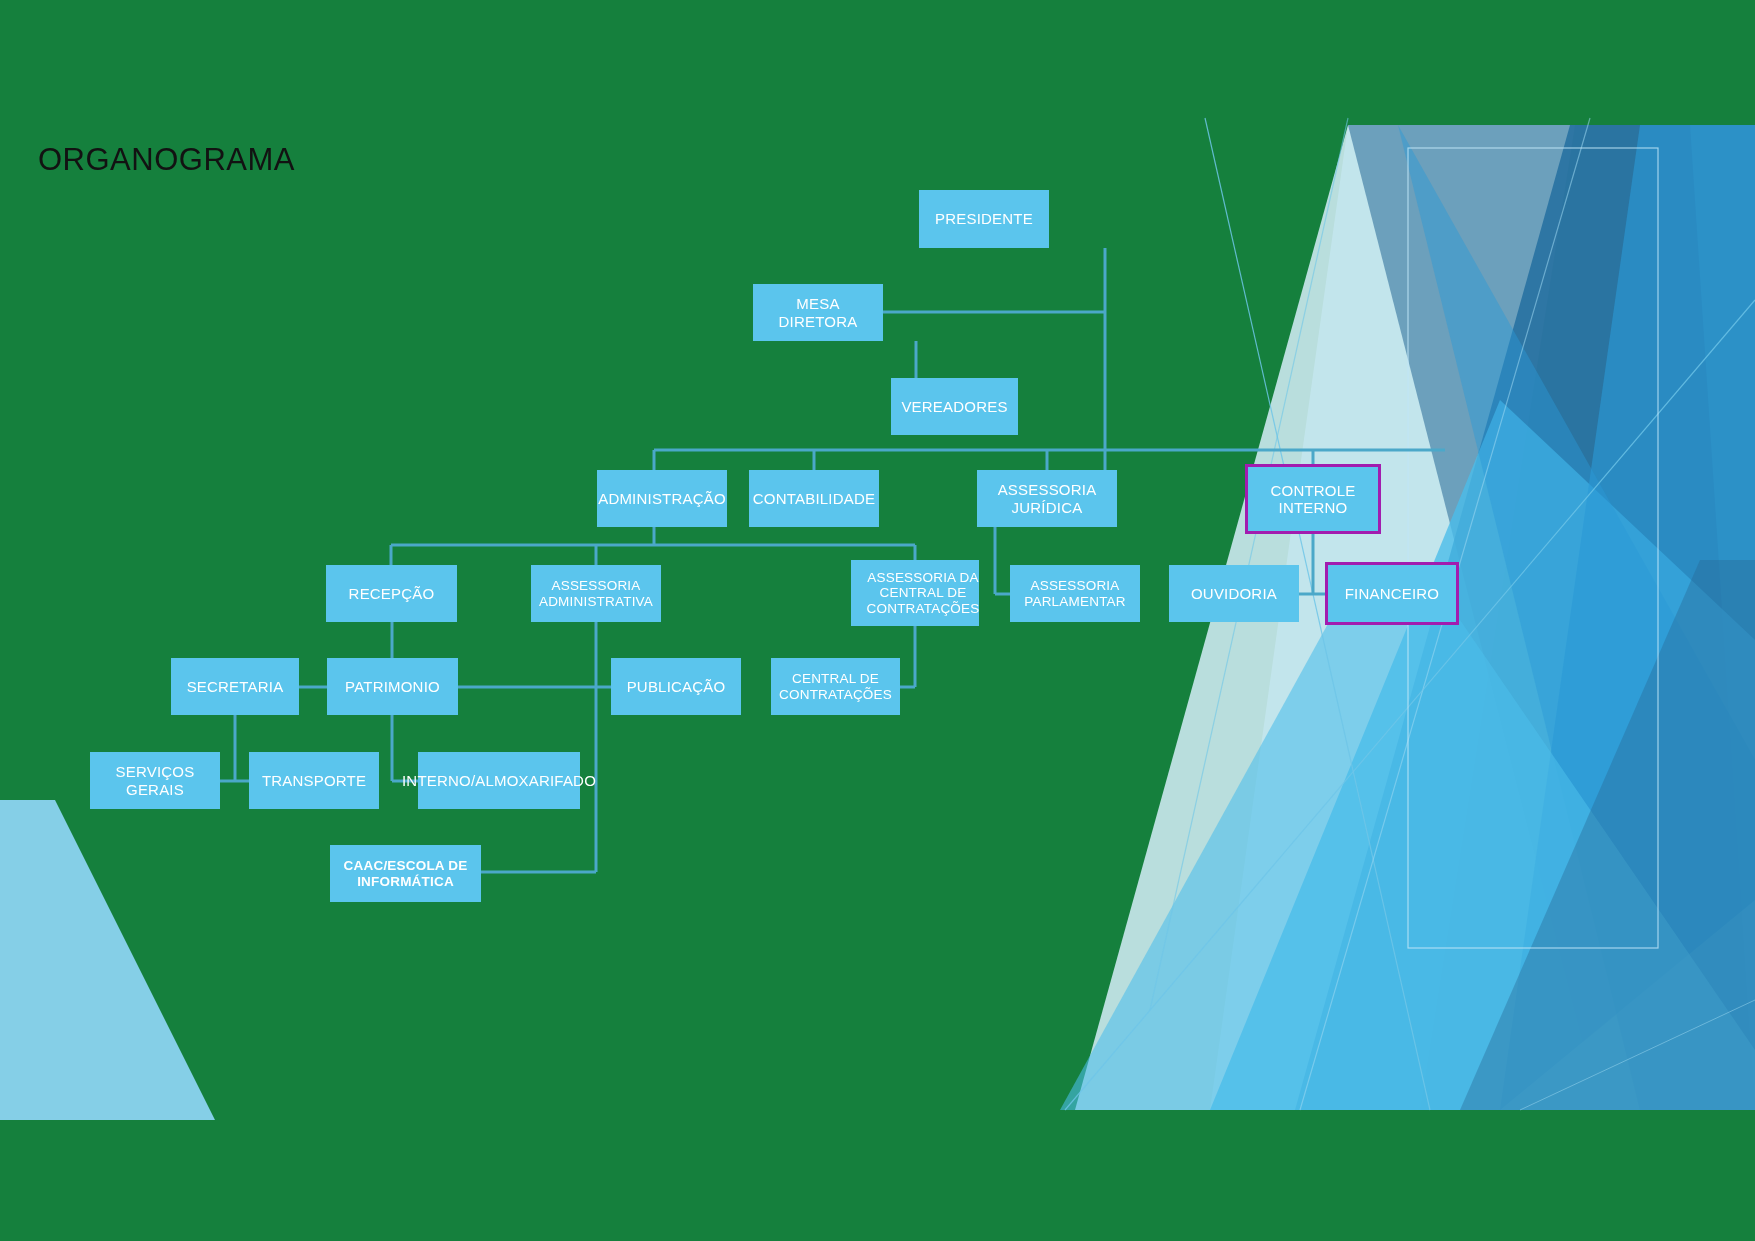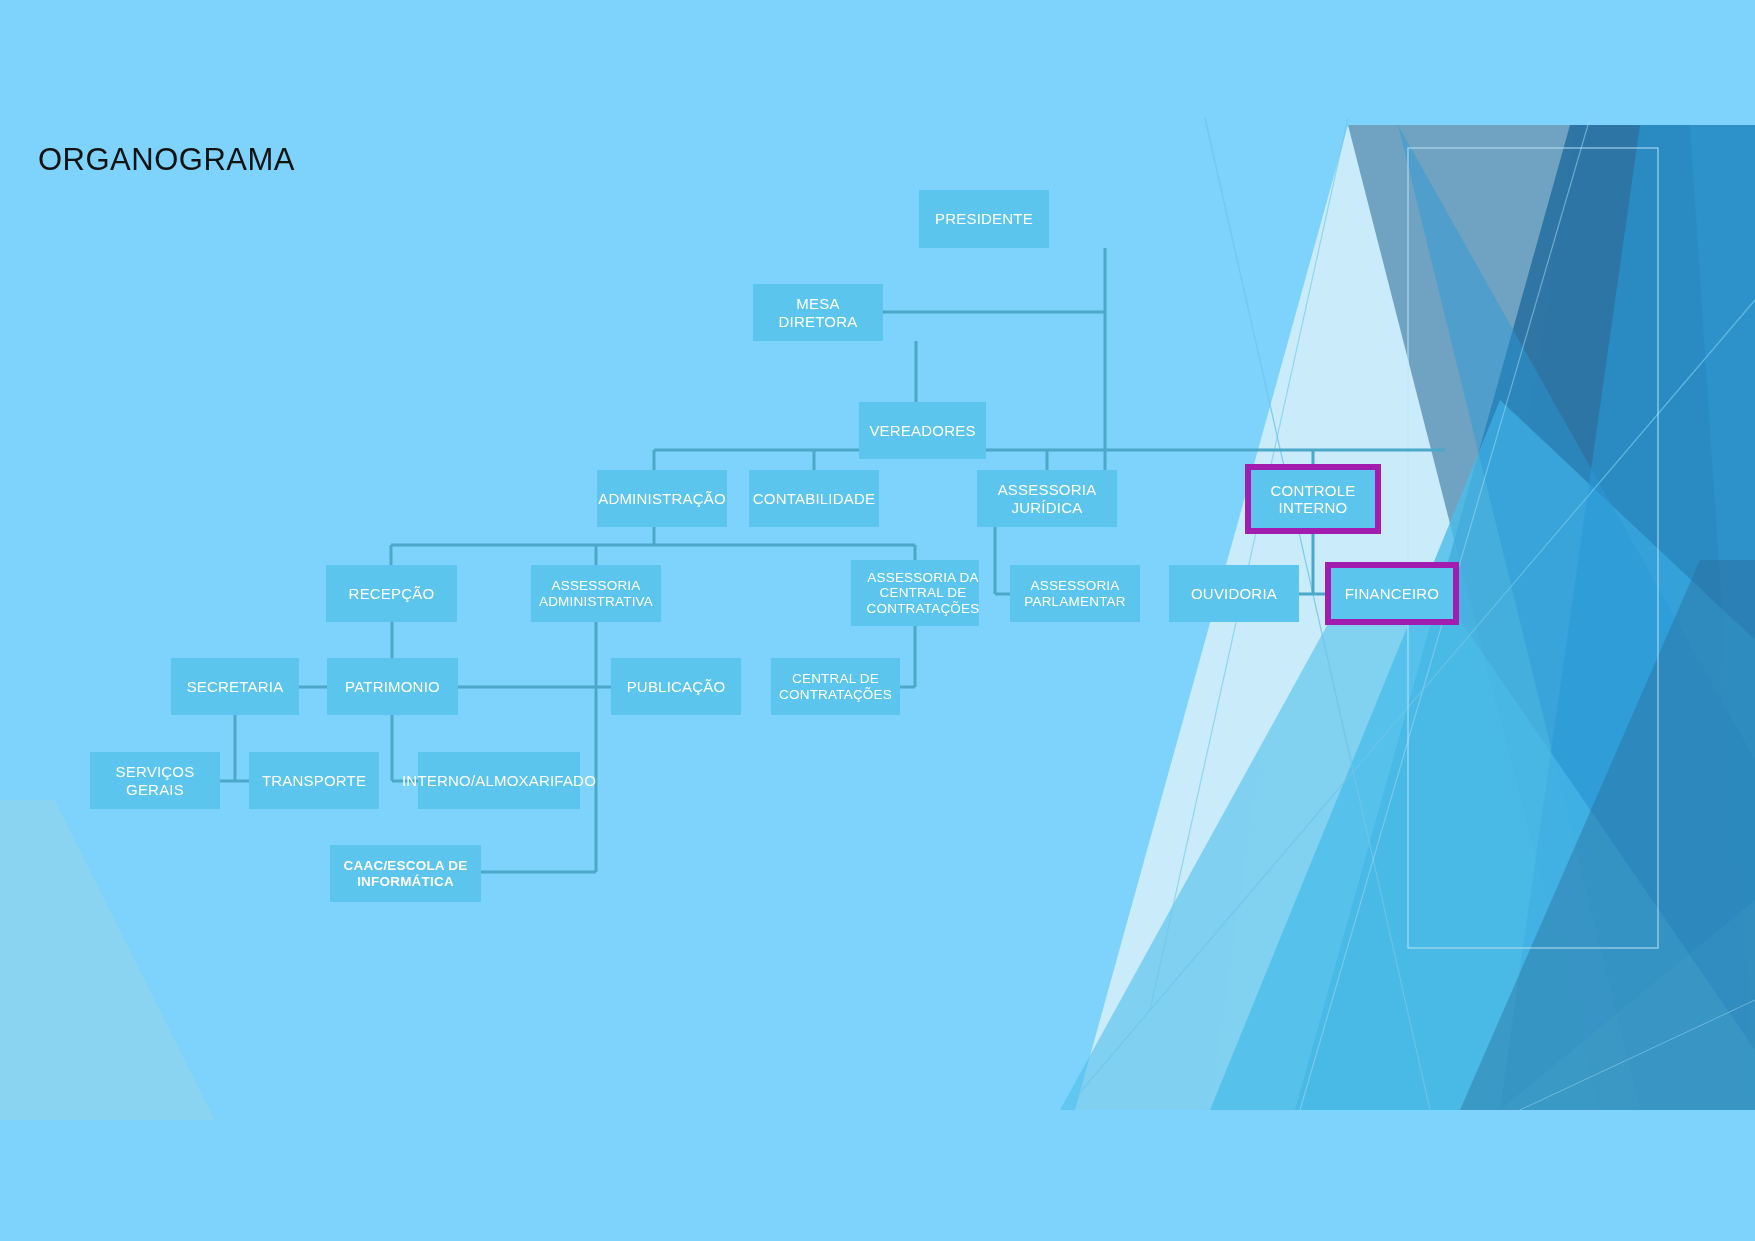--- a/index.html
+++ b/index.html
@@ -5,21 +5,21 @@
   * { box-sizing: border-box; margin: 0; padding: 0; }
   html, body {
     width: 1755px; height: 1241px;
     background: #ffffff;
     font-family: "Liberation Sans", sans-serif;
     overflow: hidden;
   }
   #slide {
     position: relative;
     width: 1755px; height: 1241px;
-    background: #7dd3fc;
+    background: #15803d;
     overflow: hidden;
   }
 
   
   #bg-deco {
     position: absolute;
     left: 0; top: 0;
     width: 1755px; height: 1241px;
     pointer-events: none;
   }
@@ -55,21 +55,21 @@
     align-items: center;
     justify-content: center;
     text-align: center;
     font-size: 15px;
     line-height: 1.16;
     letter-spacing: 0.2px;
     padding: 2px 4px;
     white-space: pre-line;
   }
   .node.outlined {
-    border: 6px solid #a21caf;
+    border: 3px solid #a21caf;
   }
   .node.small { font-size: 13.5px; }
 </style>
 </head>
 <body>
 
 <div id="slide">
 
   <svg id="bg-deco" viewBox="0 0 1755 1241" preserveAspectRatio="none">
 
@@ -141,21 +141,21 @@
         <line x1="596" y1="622" x2="596" y2="872"></line>
         <line x1="481" y1="872" x2="596" y2="872"></line>
 
         <line x1="915" y1="626" x2="915" y2="687"></line>
         <line x1="900" y1="687" x2="915" y2="687"></line>
       </g>
     </svg>
 
     <div class="node" style="left:919px;  top:190px; width:130px; height:58px;">PRESIDENTE</div>
     <div class="node" style="left:753px;  top:284px; width:130px; height:57px;">MESA DIRETORA</div>
-    <div class="node" style="left:859px;  top:378px; width:127px; height:57px;margin-top:24px;">VEREADORES</div>
+    <div class="node" style="left:891px;  top:378px; width:127px; height:57px;">VEREADORES</div>
 
     <div class="node" style="left:589px;  top:470px; width:130px; height:57px;margin-left:8px;">ADMINISTRAÇÃO</div>
     <div class="node" style="left:749px;  top:470px; width:130px; height:57px;">CONTABILIDADE</div>
     <div class="node" style="left:977px;  top:470px; width:140px; height:57px;">ASSESSORIA JURÍDICA</div>
     <div class="node outlined" style="left:1245px; top:464px; width:136px; height:70px;">CONTROLE INTERNO</div>
 
     <div class="node" style="left:326px;  top:565px; width:131px; height:57px;">RECEPÇÃO</div>
     <div class="node small" style="left:531px;  top:565px; width:130px; height:57px;">ASSESSORIA
 ADMINISTRATIVA</div>
     <div class="node small" style="left:851px;  top:560px; width:128px; height:66px;padding-left:20px;">ASSESSORIA DA

